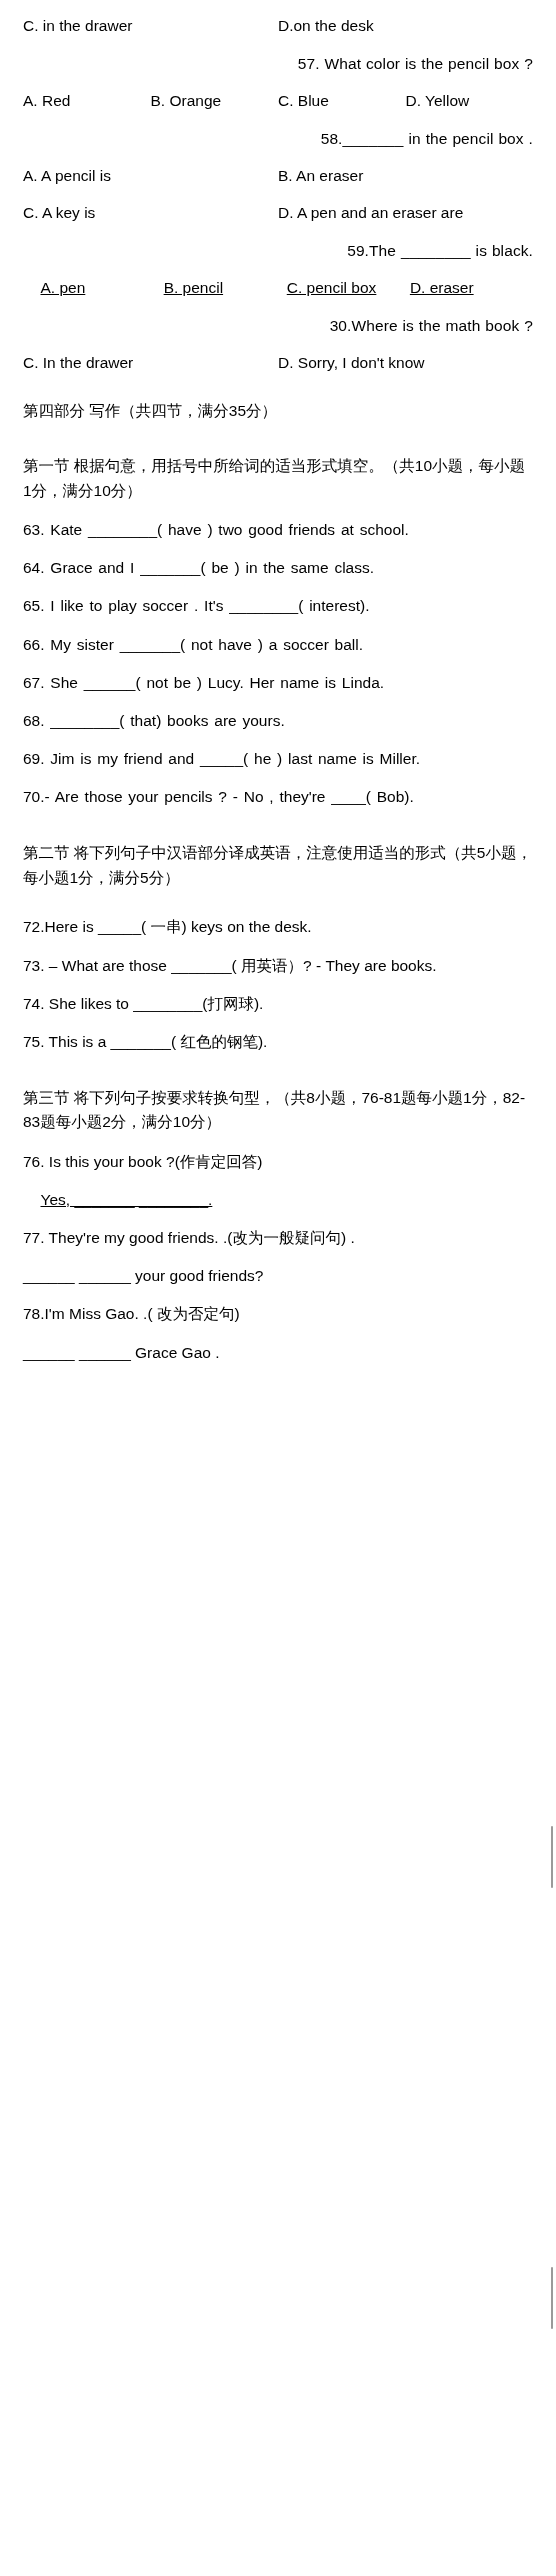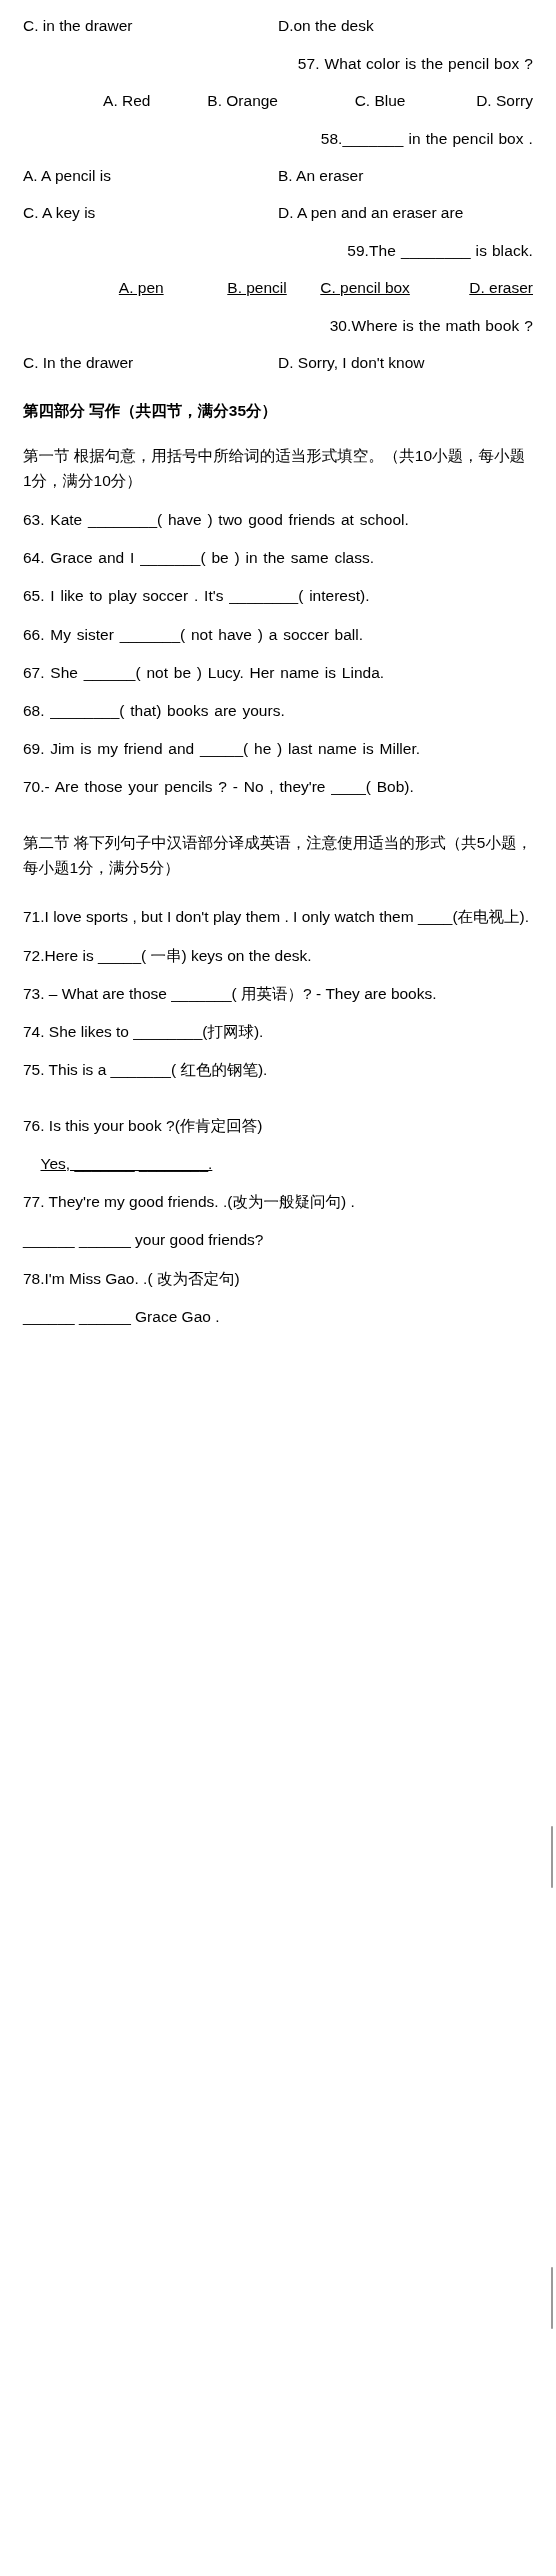--- a/index.html
+++ b/index.html
@@ -34,26 +34,26 @@
   .opt-row {
     display: flex;
     font-size: 15.5px;
     line-height: 1.55;
     margin: 0 0 13.4px 0;
   }
   .opt-row .col {
     white-space: nowrap;
   }
   .opt-2 .col { width: 50%; }
-  .opt-4 .col { width: 25%; text-align: right; }
+  .opt-4 .col { width: 25%; }
   .section-head {
     font-size: 15.5px;
-    font-weight: bold;
+    font-weight: normal;
     line-height: 1.55;
-    margin: 24px 0 21px 0;
+    margin: 24px 0 31px 0;
   }
   .sub-head {
     font-size: 15.5px;
     font-weight: normal;
     line-height: 1.6;
     margin: 0 0 14.4px 0;
   }
   .q {
     font-size: 15.5px;
     line-height: 1.6;
@@ -92,21 +92,21 @@
     <div class="opt-row opt-2">
       <span class="col">C. in the drawer</span>
       <span class="col">D.on the desk</span>
     </div>
 
     <p class="line">57. What color is the pencil box ?</p>
     <div class="opt-row opt-4">
       <span class="col">A. Red</span>
       <span class="col">B. Orange</span>
       <span class="col">C. Blue</span>
-      <span class="col">D. Sorry</span>
+      <span class="col">D. Yellow</span>
     </div>
 
     <p class="line">58._______ in the pencil box .</p>
     <div class="opt-row opt-2">
       <span class="col">A. A pencil is</span>
       <span class="col">B. An eraser</span>
     </div>
     <div class="opt-row opt-2">
       <span class="col">C. A key is</span>
       <span class="col" style="white-space:normal;">D. A pen and an eraser are</span>
@@ -138,28 +138,28 @@
     <p class="q spaced">68. ________( that) books are yours.</p>
     <p class="q spaced">69. Jim is my friend and _____( he ) last name is Miller.</p>
     <p class="q spaced">70.- Are those your pencils ? - No , they're ____( Bob).</p>
 
     <div class="gap-lg"></div>
 
     <h3 class="sub-head">第二节 将下列句子中汉语部分译成英语，注意使用适当的形式（共5小题，每小题1分，满分5分）</h3>
 
     <div class="gap-md"></div>
 
-    <p class="q">71.I love sports , but I don't play them . I only watch them ____(在电视上).</p>
     <p class="q">72.Here is _____( 一串) keys on the desk.</p>
     <p class="q">73. – What are those _______( 用英语）? - They are books.</p>
     <p class="q">74. She likes to ________(打网球).</p>
     <p class="q">75. This is a _______( 红色的钢笔).</p>
 
     <div class="gap-lg"></div>
 
+    <h3 class="sub-head">第三节 将下列句子按要求转换句型，（共8小题，76-81题每小题1分，82-83题每小题2分，满分10分）</h3>
 
     <p class="q">76. Is this your book ?(作肯定回答)</p>
     <p class="q indent">Yes, _______ ________.</p>
 
     <p class="q">77. They're my good friends. .(改为一般疑问句) .</p>
     <p class="q">______ ______ your good friends?</p>
 
     <p class="q">78.I'm Miss Gao. .( 改为否定句)</p>
     <p class="q">______ ______ Grace Gao .</p>
 

